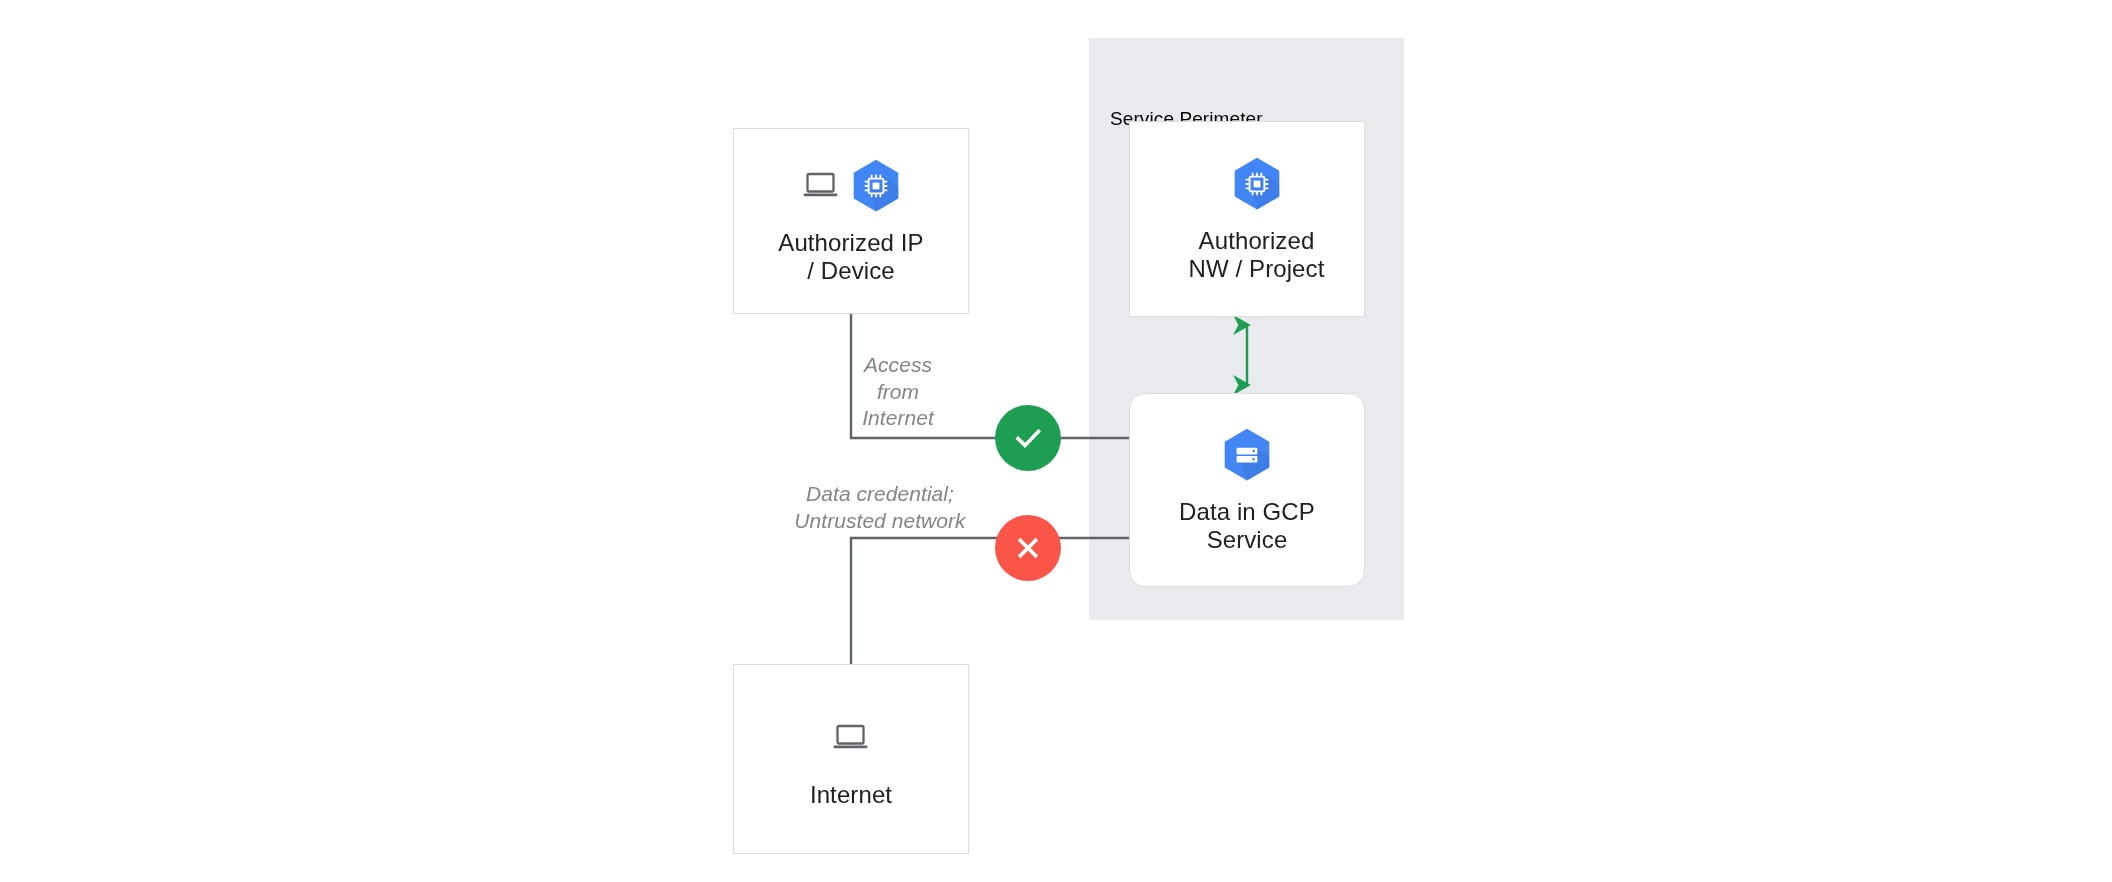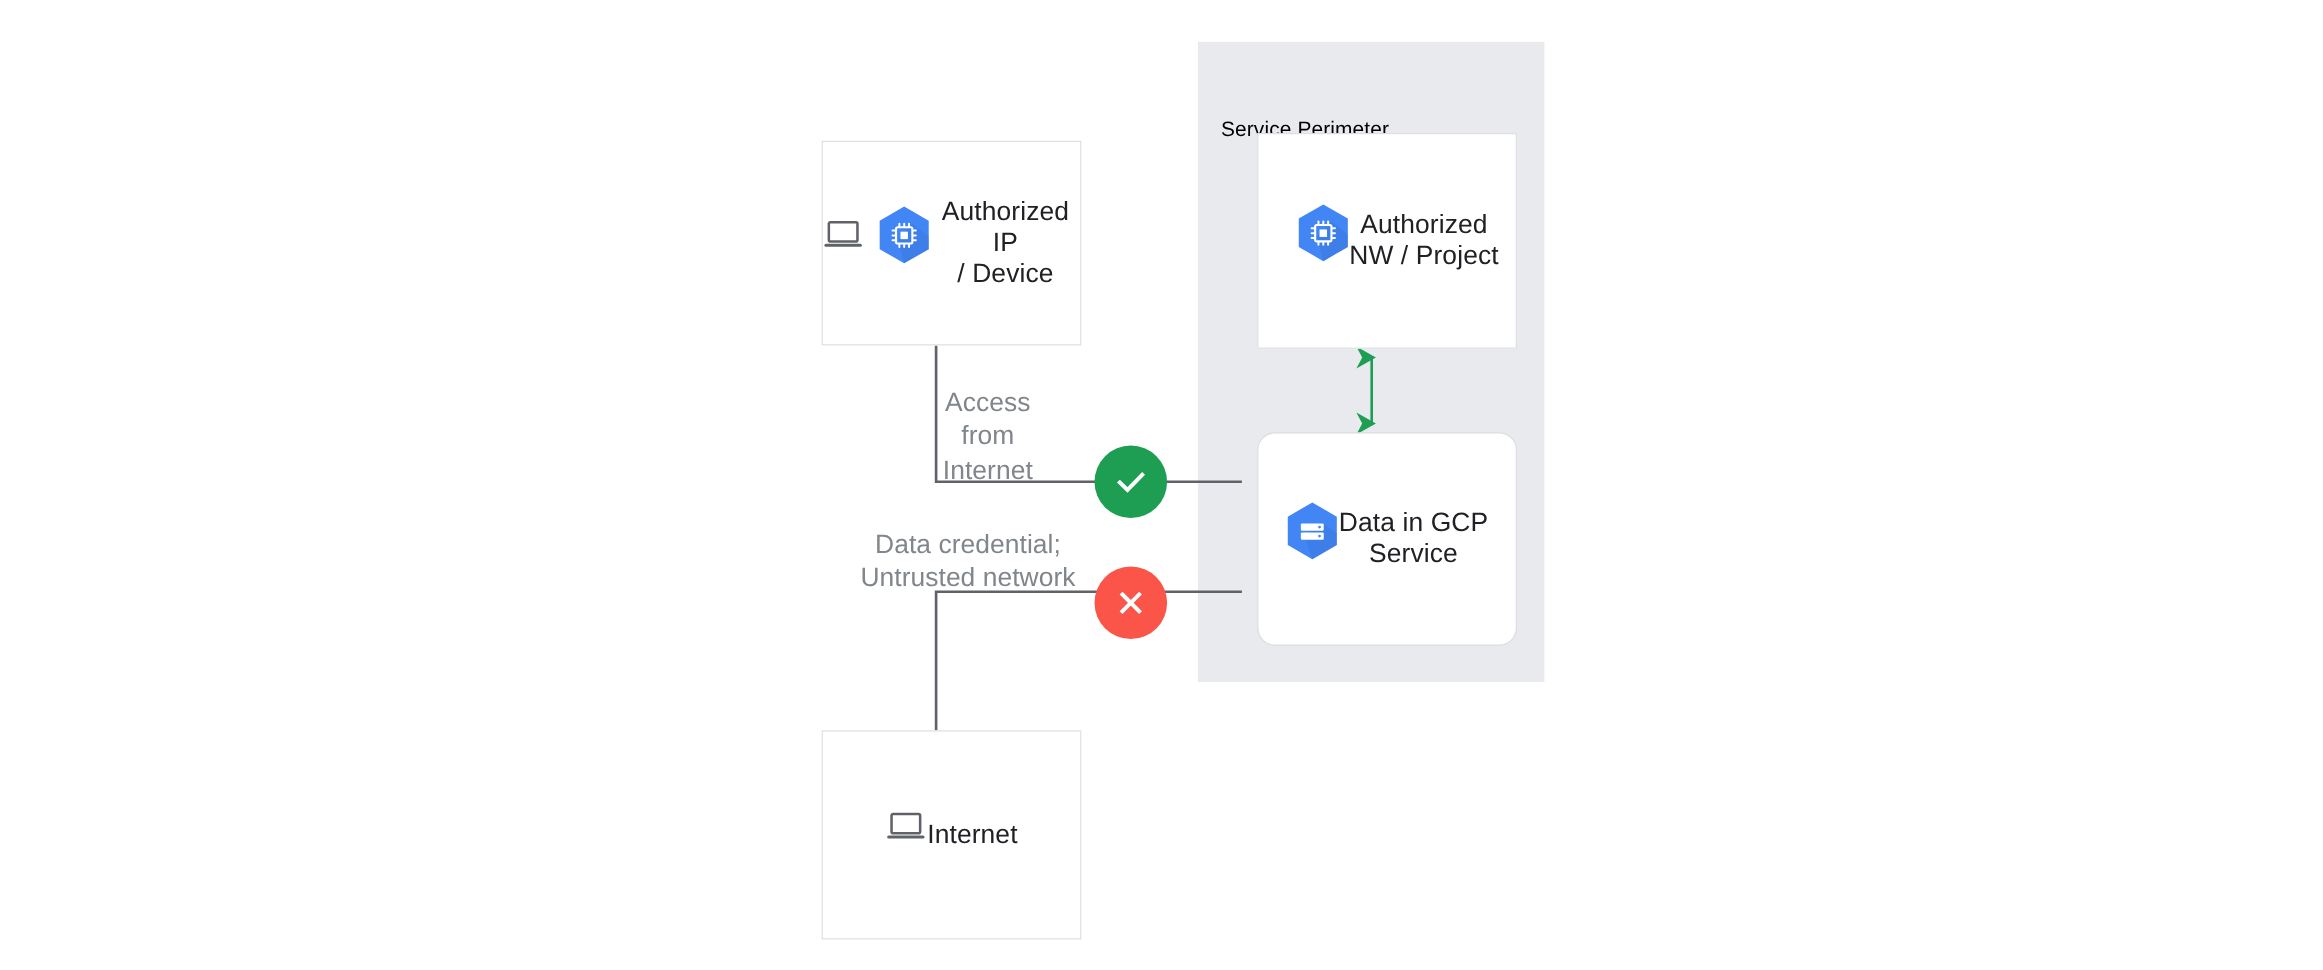--- a/index.html
+++ b/index.html
@@ -40,24 +40,23 @@
     margin-top: 44px;
   }
 
   
   .node {
     position: absolute;
     background: #ffffff;
     border: 1px solid #DADCE0;
     box-sizing: border-box;
     display: flex;
-    flex-direction: row;
+    flex-direction: column;
     align-items: center;
     justify-content: center;
-    margin-left: 14px;
   }
   .node-icons {
     display: flex;
     align-items: center;
     justify-content: center;
     gap: 12px;
     height: 58px;
     margin-bottom: 14px;
   }
   .node-label {
@@ -86,26 +85,27 @@
     left: 0;
     top: 0;
     width: 2112px;
     height: 882px;
     pointer-events: none;
   }
 
   
   .edge-label {
     position: absolute;
-    font-size: 24px;
+    font-size: 21px;
     line-height: 1.27;
     color: #80868B;
     text-align: center;
     white-space: pre-line;
     letter-spacing: 0.05px;
+    font-style: italic;
   }
   #label-access-from-internet { left: 838px; top: 352px; width: 120px; }
   #label-valid-credential     { left: 780px; top: 481px; width: 200px; }
 
   
   .badge {
     position: absolute;
     width: 66px;
     height: 66px;
     border-radius: 50%;

